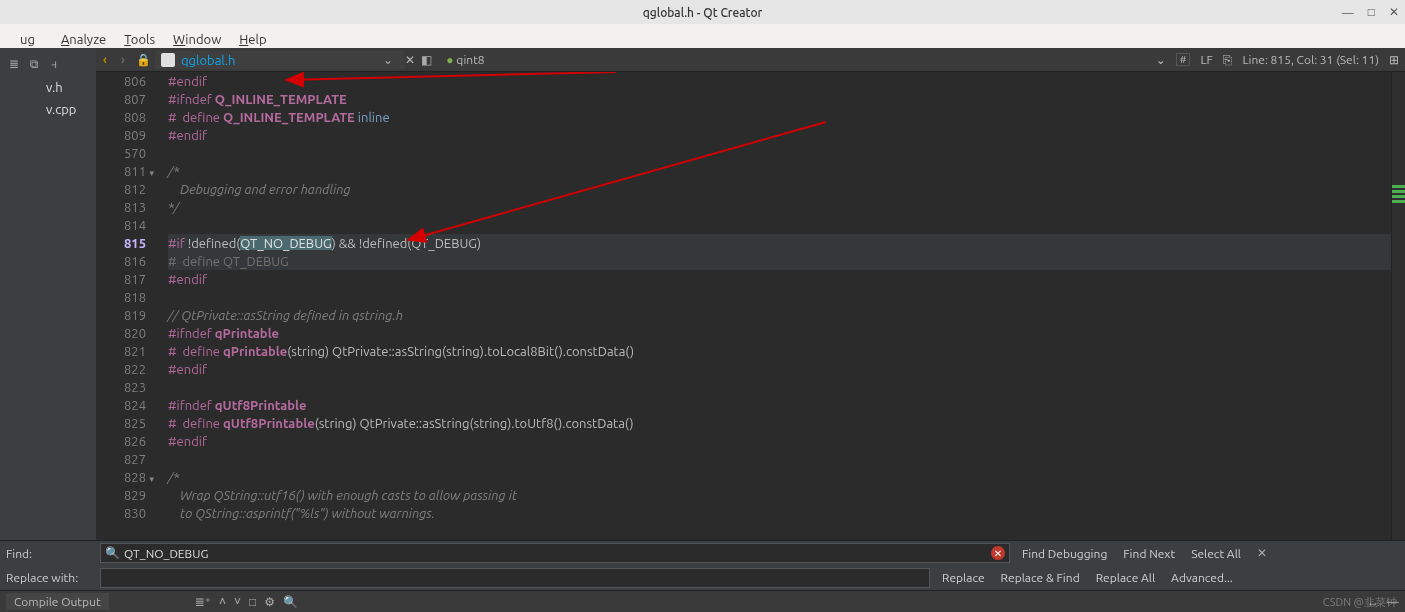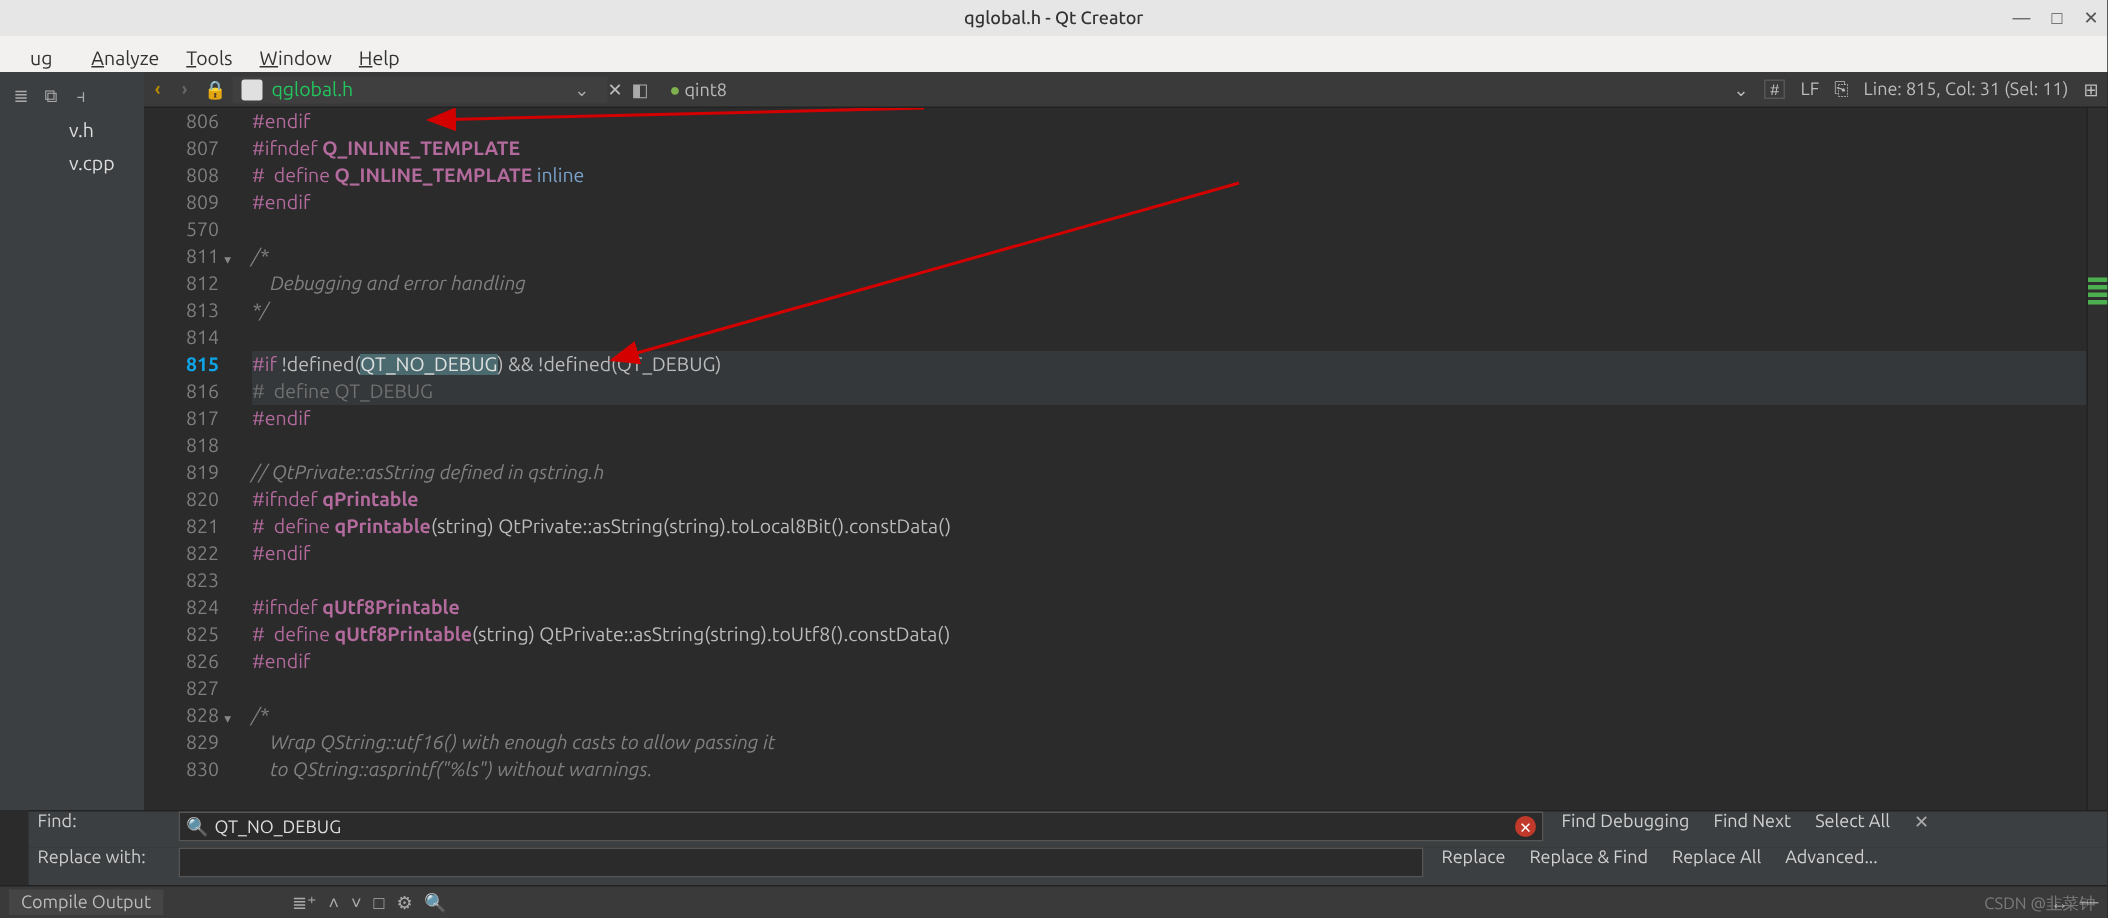--- a/index.html
+++ b/index.html
@@ -18,50 +18,50 @@
   .sidebar .toolbar-row .ic { width:16px; height:16px; display:flex; align-items:center; justify-content:center; color:#aaa; border:1px solid transparent; font-size:12px; }
   .sidebar .file-item { padding:4px 6px 4px 10px; color:#ddd; font-size:13px; white-space:nowrap; overflow:hidden;margin-left:36px; }
 
   .editor-panel { flex:1; display:flex; flex-direction:column; background:#2b2b2b; }
   .editor-tabs { height:24px; display:flex; align-items:center; background:#3a3a3a; border-bottom:1px solid #222; }
   .nav-btn { width:18px; text-align:center; color:#b58900; font-weight:bold; cursor:pointer; }
   .nav-btn.disabled { color:#666; }
   .lock-ic { color:#aaa; margin:0 4px; }
   .file-tab { display:flex; align-items:center; background:#3f3f3f; padding:2px 6px; gap:6px; }
   .file-tab .doc-ic { width:14px; height:14px; background:#e0e0e0; border-radius:2px; display:inline-block; }
-  .file-tab-name { color:#22c55e; font-size:13px; }
+  .file-tab-name { color:#0ea5e9; font-size:13px; }
   .file-tab-spacer { flex:1; }
   .file-tab-drop { color:#aaa; margin-right:6px; }
   .file-tab-close { color:#bbb; margin-right:6px; cursor:pointer; }
   .split-ic { color:#aaa; margin-right:6px; }
   .symbol-tab { color:#bbb; padding:0 8px; }
   .right-status { margin-left:auto; display:flex; align-items:center; gap:10px; padding-right:6px; color:#bbb; }
   .right-status .box { border:1px solid #555; padding:0 3px; font-size:10px; }
 
   .code-area { flex:1; display:flex; font-family:"DejaVu Sans Mono","Consolas",monospace; font-size:13px; line-height:18px; position:relative; }
   .gutter { width:60px; text-align:right; color:#7f7f7f; background:#2b2b2b; padding-right:10px; }
   .gutter .ln { height:18px; position:relative; }
-  .gutter .ln.current { color:#0ea5e9; font-weight:bold; }
+  .gutter .ln.current { color:#c4b5fd; font-weight:bold; }
   .gutter .fold { position:absolute; right:-8px; top:2px; color:#888; font-size:9px; }
   .code { flex:1; color:#bbbbbb; position:relative; padding-left:12px; }
   .code .cl { height:18px; white-space:pre; }
   .code .cl.current { background:#35383a; }
   .code .cl.grayed { background:#35383a; }
   .pp { color:#b36a9d; }
   .macro { color:#b36a9d; font-weight:bold; }
   .kw { color:#7aa2c9; }
   .cm { color:#808080; font-style:italic; }
   .graycode { color:#707070; }
   .sel { background:#4a6a6f; color:#e0e0e0; }
   .minimap { width:14px; background:#2f2f2f; border-left:1px solid #222; position:relative; }
   .minimap .marker { position:absolute; width:100%; height:3px; background:#4caf50; }
 
   svg.arrows { position:absolute; left:0; top:0; pointer-events:none; }
 
-  .search-bar, .replace-bar { height:25px; background:#3c3f41; display:flex; padding:0 6px; gap:8px; color:#ccc; font-size:12px;margin-left:19px; }
+  .search-bar, .replace-bar { height:25px; background:#3c3f41; display:flex; align-items:center; padding:0 6px; gap:8px; color:#ccc; font-size:12px; }
   .search-bar { border-top:1px solid #222; }
   .search-bar .label, .replace-bar .label { width:86px; }
   .search-field { flex:1; display:flex; align-items:center; background:#2b2b2b; border:1px solid #555; height:20px; padding:0 4px; gap:4px; position:relative; }
   .search-field input { flex:1; background:transparent; border:none; color:#ddd; outline:none; font-size:12px; }
   .search-field .clear { position:absolute; right:4px; color:#fff; background:#c0392b; width:14px; height:14px; border-radius:50%; display:flex; align-items:center; justify-content:center; font-size:10px; cursor:pointer; }
   .search-btn { color:#d0d0d0; padding:0 4px; cursor:pointer; white-space:nowrap; }
   .search-close { color:#aaa; cursor:pointer; padding:0 4px; }
 
   .bottom-panel { height:22px; background:#3a3a3a; display:flex; align-items:center; border-top:1px solid #222; padding:0 6px; gap:8px; color:#bbb; }
   .bottom-panel .tab { background:#454545; padding:2px 8px; }

